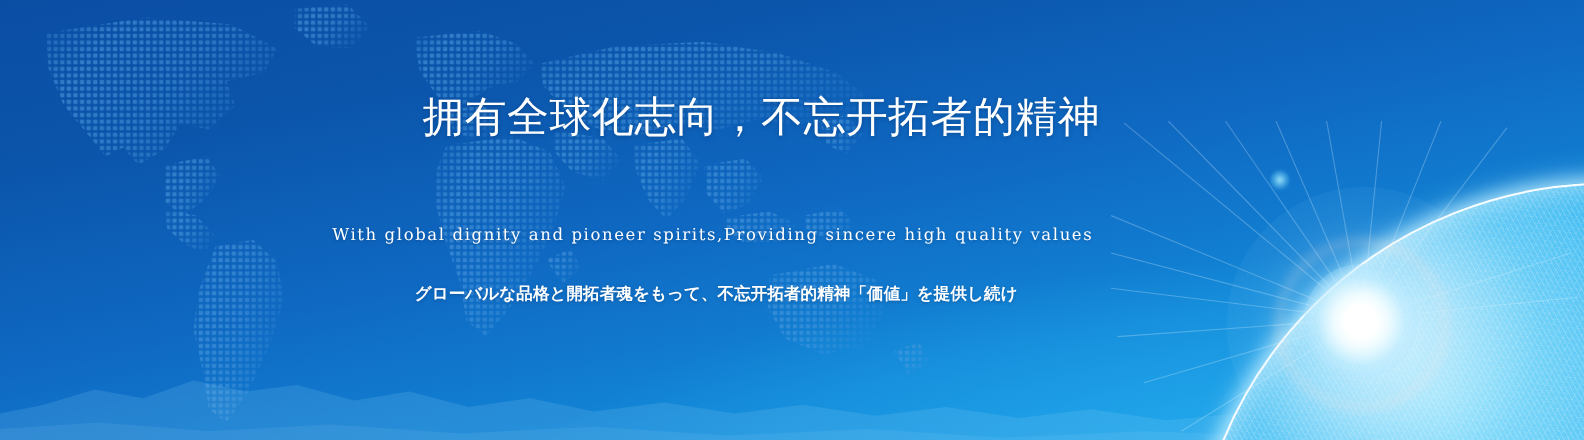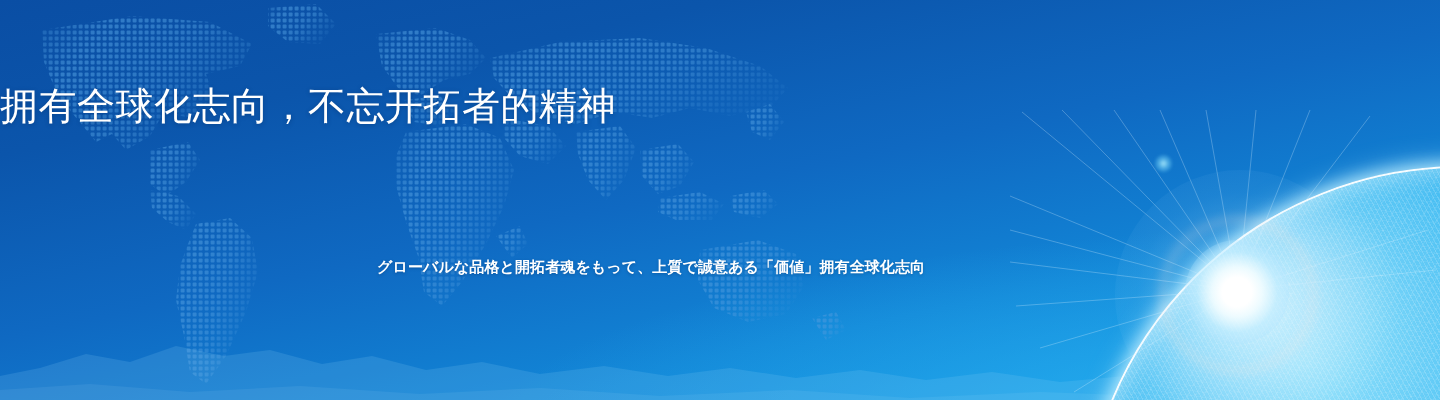--- a/index.html
+++ b/index.html
@@ -97,21 +97,21 @@
   .headline{
     position:absolute;top:83px;left:0;width:100%;
     font-family:"DejaVu Serif","Liberation Serif",serif;
     font-size:38px;
     line-height:47px;
     color:#ffffff;
     letter-spacing:.5px;
     white-space:nowrap;
     text-shadow:0 1px 4px rgba(3,40,90,.40);
   }
-  .headline .l1{display:block;}
+  .headline .l1{display:block;text-align:right;}
   .headline .l2{display:block;padding-left:366px;}
 
   .subtitle-en{
     position:absolute;top:204px;left:302px;
     font-family:"DejaVu Serif","Liberation Serif",serif;
     font-size:15px;
     letter-spacing:1.45px;
     color:#ffffff;
     white-space:nowrap;
     text-shadow:0 1px 3px rgba(3,40,90,.35);
@@ -229,16 +229,17 @@
 
   <div class="flare-bloom"></div>
   <div class="flare-ring"></div>
   <div class="flare-core"></div>
   <div class="flare-orb"></div>
 
   <div class="copy">
     <div class="headline">
       <span class="l1">拥有全球化志向，不忘开拓者的精神</span>
     </div>
-    <div class="subtitle-ja">グローバルな品格と開拓者魂をもって、上質で誠意ある「価値」拥有全球化志向</div>
+    <div class="subtitle-en">With global dignity and pioneer spirits,Providing sincere high quality values</div>
+    <div class="subtitle-ja">グローバルな品格と開拓者魂をもって、不忘开拓者的精神「価値」を提供し続け</div>
   </div>
 
 </div>
 
 </body></html>

